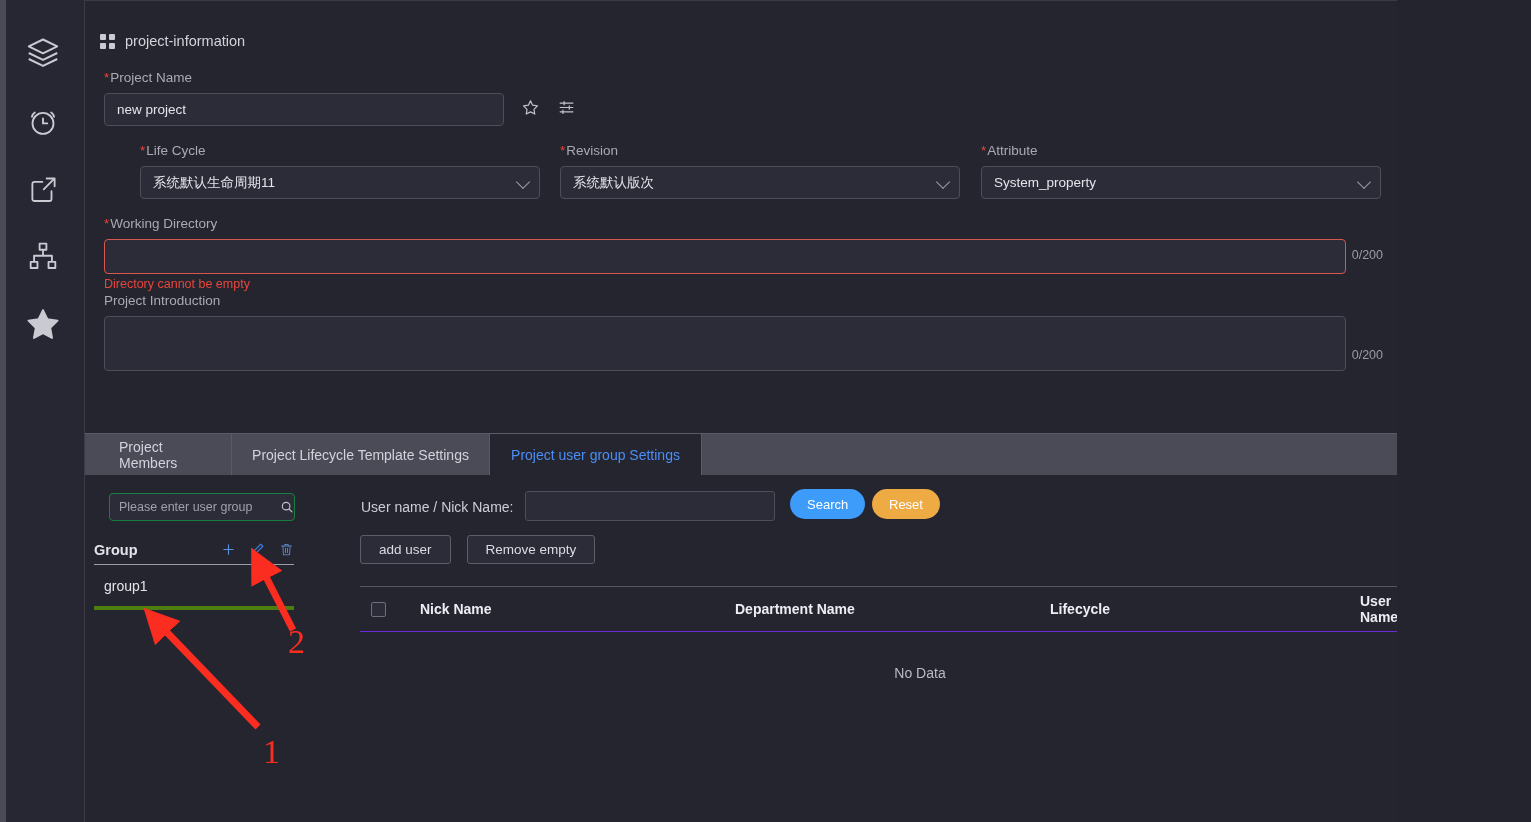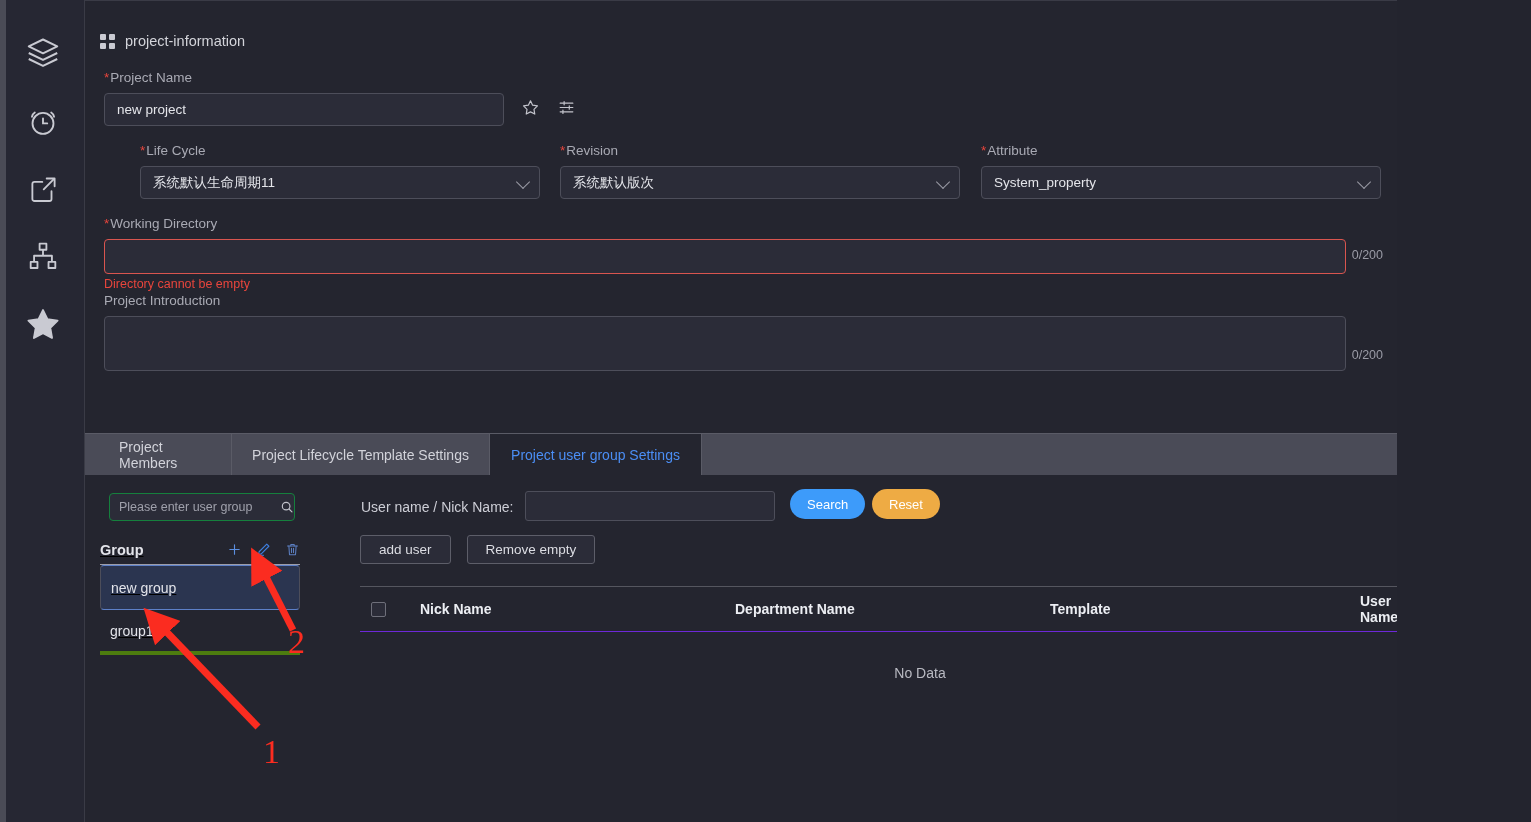--- a/index.html
+++ b/index.html
@@ -118,21 +118,21 @@
   }
   .btn-pill {
     position: absolute; top: 14px; height: 30px; border-radius: 15px; border: none;
     color: #fff; font-size: 13px; font-family: "Liberation Sans", sans-serif;
     cursor: pointer; padding: 0 17px;
   }
   .btn-search { left: 705px; background: #3d9bfa; }
   .btn-reset { left: 787px; background: #eeab44; }
 
   
-  .gpanel { position: absolute; left: 15px; top: 60px; width: 200px; text-decoration: underline; }
+  .gpanel { position: absolute; left: 9px; top: 60px; width: 200px; }
   .gp-head {
     display: flex; align-items: center; height: 30px;
     border-bottom: 1px solid #9c9daa;
   }
   .gp-head .gt { color: #e3e4ea; font-size: 14.5px; font-weight: bold; }
   .gp-acts { margin-left: auto; display: flex; gap: 14px; align-items: center; }
   .gp-acts span { cursor: pointer; display: flex; }
 
   .glist { margin-top: 0; }
   .gitem {
@@ -342,40 +342,37 @@
               <svg width="15" height="15" viewBox="0 0 24 24" fill="none" stroke="#5b7ec0" stroke-width="1.7" stroke-linecap="round" stroke-linejoin="round">
                 <path d="M4 6.3 H20"></path>
                 <path d="M9.3 6.3 V4 H14.7 V6.3"></path>
                 <path d="M6.2 6.3 L7.2 20.4 H16.8 L17.8 6.3"></path>
                 <path d="M10.4 10 V16.8 M13.6 10 V16.8"></path>
               </svg>
             </span>
           </span>
         </div>
         <div class="glist">
-          <div class="gitem sel">
-            <span>new group</span>
-          </div>
           <div class="gitem">
             <span>group1</span>
           </div>
         </div>
       </div>
 
       <div class="tarea">
         <div class="tbtns">
           <button class="tbtn">add user</button>
           <button class="tbtn">Remove empty</button>
         </div>
 
         <div class="thead">
           <span class="chk"></span>
           <span class="th" style="left:60px">Nick Name</span>
           <span class="th" style="left:375px">Department Name</span>
-          <span class="th" style="left:690px">Template</span>
+          <span class="th" style="left:690px">Lifecycle</span>
           <span class="th" style="left:1000px">User Name</span>
         </div>
 
         <div class="nodata" style="width:1120px">No Data</div>
       </div>
     </div>
   </div>
 
   <svg class="anno">
     <defs>

